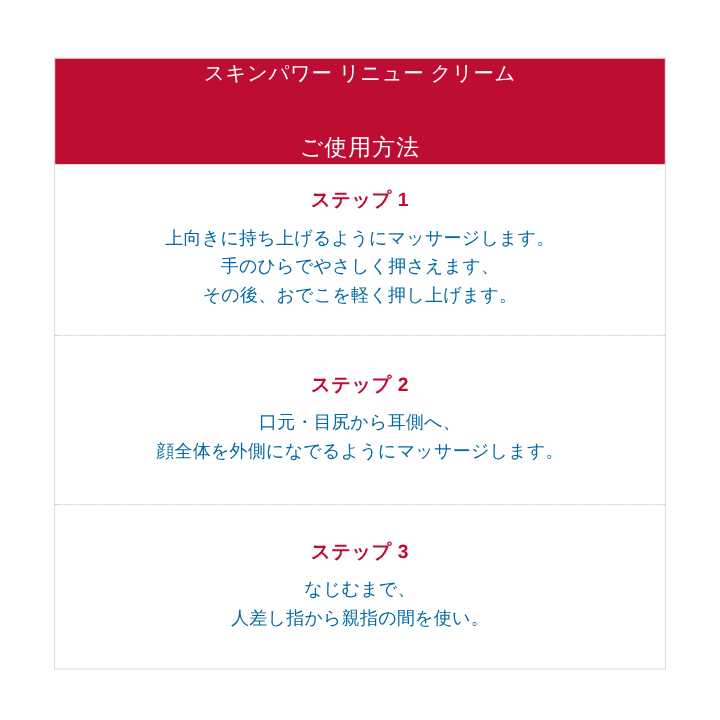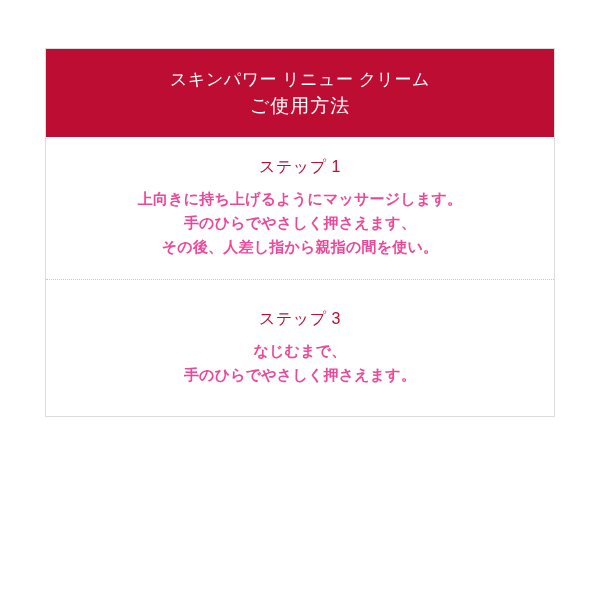--- a/index.html
+++ b/index.html
@@ -18,21 +18,21 @@
     background: #ffffff;
     border: 1px solid #dcdcdc;
     box-sizing: content-box;
   }
   .card-header {
     height: 88px;
     background: #be0d33;
     color: #ffffff;
     display: flex;
     flex-direction: column;
-    justify-content: center;
+    justify-content: space-between;
     align-items: center;
     text-align: center;
   }
   .card-header .title {
     font-size: 17px;
     letter-spacing: 0.5px;
     line-height: 26px;
   }
   .card-header .subtitle {
     font-size: 19px;
@@ -45,50 +45,54 @@
     justify-content: center;
     align-items: center;
     text-align: center;
     background: #ffffff;
   }
   .step.s1 { height: 142px; }
   .step.s2 { height: 140px; border-top: 1px dotted #c8c8c8; }
   .step.s3 { height: 136px; border-top: 1px dotted #c8c8c8; text-align: right; }
   .step-label {
     color: #be0d33;
-    font-weight: normal;
+    font-weight: bold;
     font-size: 16px;
     margin-bottom: 9px;
     letter-spacing: 0.5px;
   }
   .step-line {
-    color: #ec4899;
+    color: #0369a1;
     font-size: 15px;
     line-height: 24px;
     letter-spacing: 0.2px;
-    font-weight: bold;
   }
 </style>
 </head>
 <body>
 
 <div class="card">
 
   <div class="card-header">
     <div class="title">スキンパワー リニュー クリーム</div>
     <div class="subtitle">ご使用方法</div>
   </div>
 
   <div class="step s1">
     <div class="step-label">ステップ 1</div>
     <div class="step-line">上向きに持ち上げるようにマッサージします。</div>
     <div class="step-line">手のひらでやさしく押さえます、</div>
-    <div class="step-line">その後、人差し指から親指の間を使い。</div>
+    <div class="step-line">その後、おでこを軽く押し上げます。</div>
   </div>
 
+  <div class="step s2">
+    <div class="step-label">ステップ 2</div>
+    <div class="step-line">口元・目尻から耳側へ、</div>
+    <div class="step-line">顔全体を外側になでるようにマッサージします。</div>
+  </div>
 
   <div class="step s3">
     <div class="step-label">ステップ 3</div>
     <div class="step-line">なじむまで、</div>
-    <div class="step-line">手のひらでやさしく押さえます。</div>
+    <div class="step-line">人差し指から親指の間を使い。</div>
   </div>
 
 </div>
 
 </body></html>

